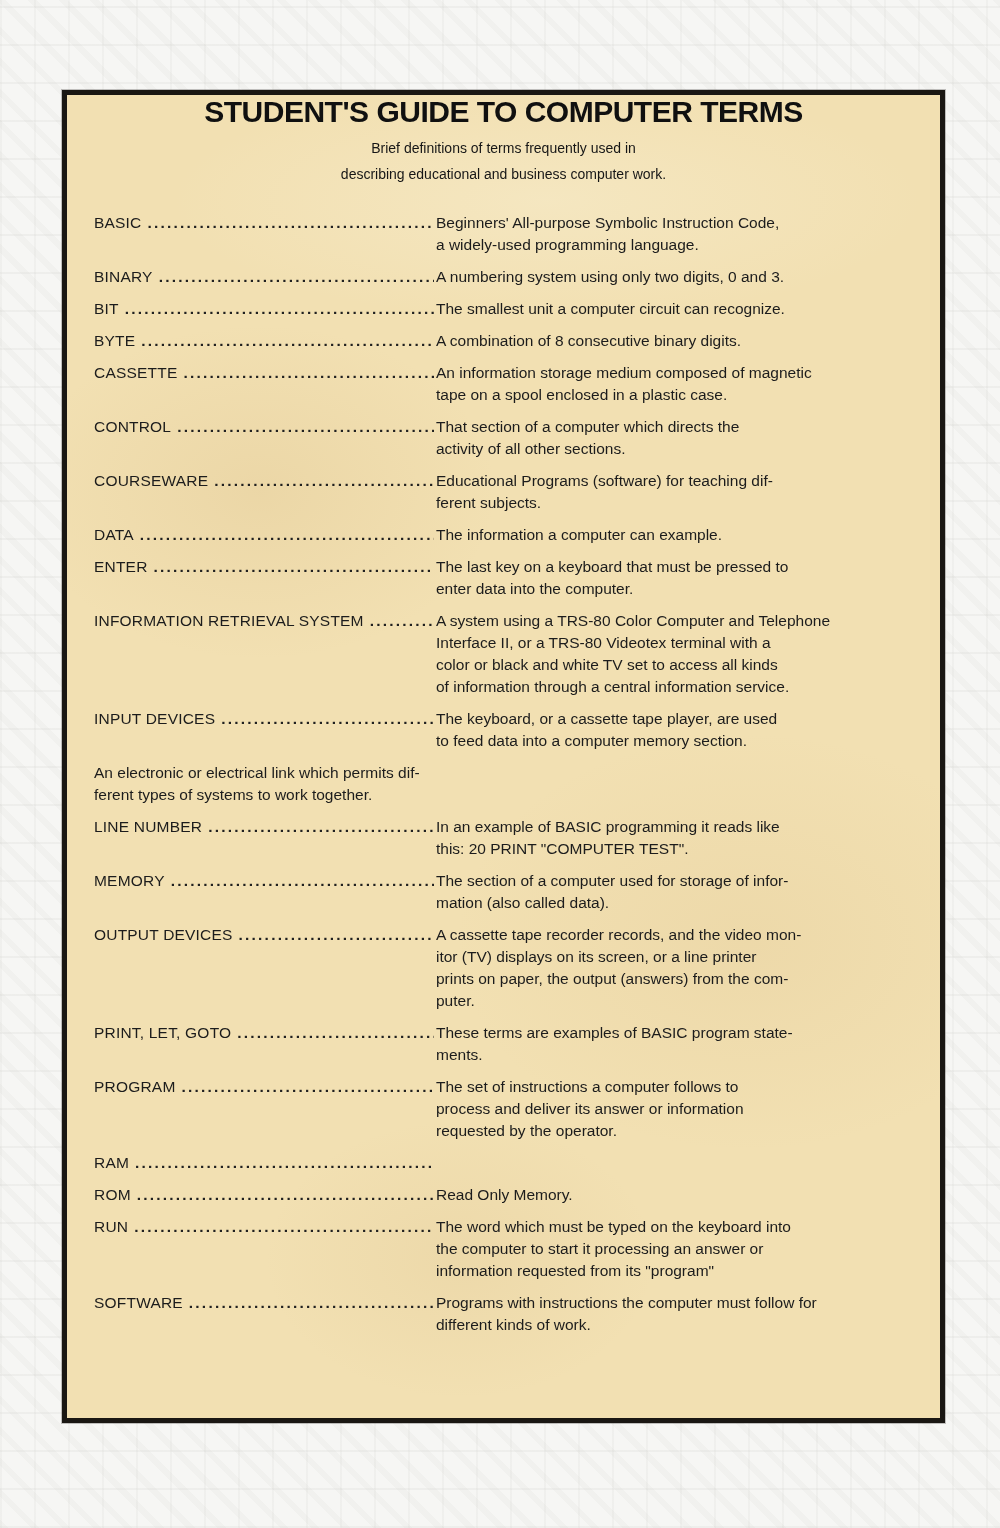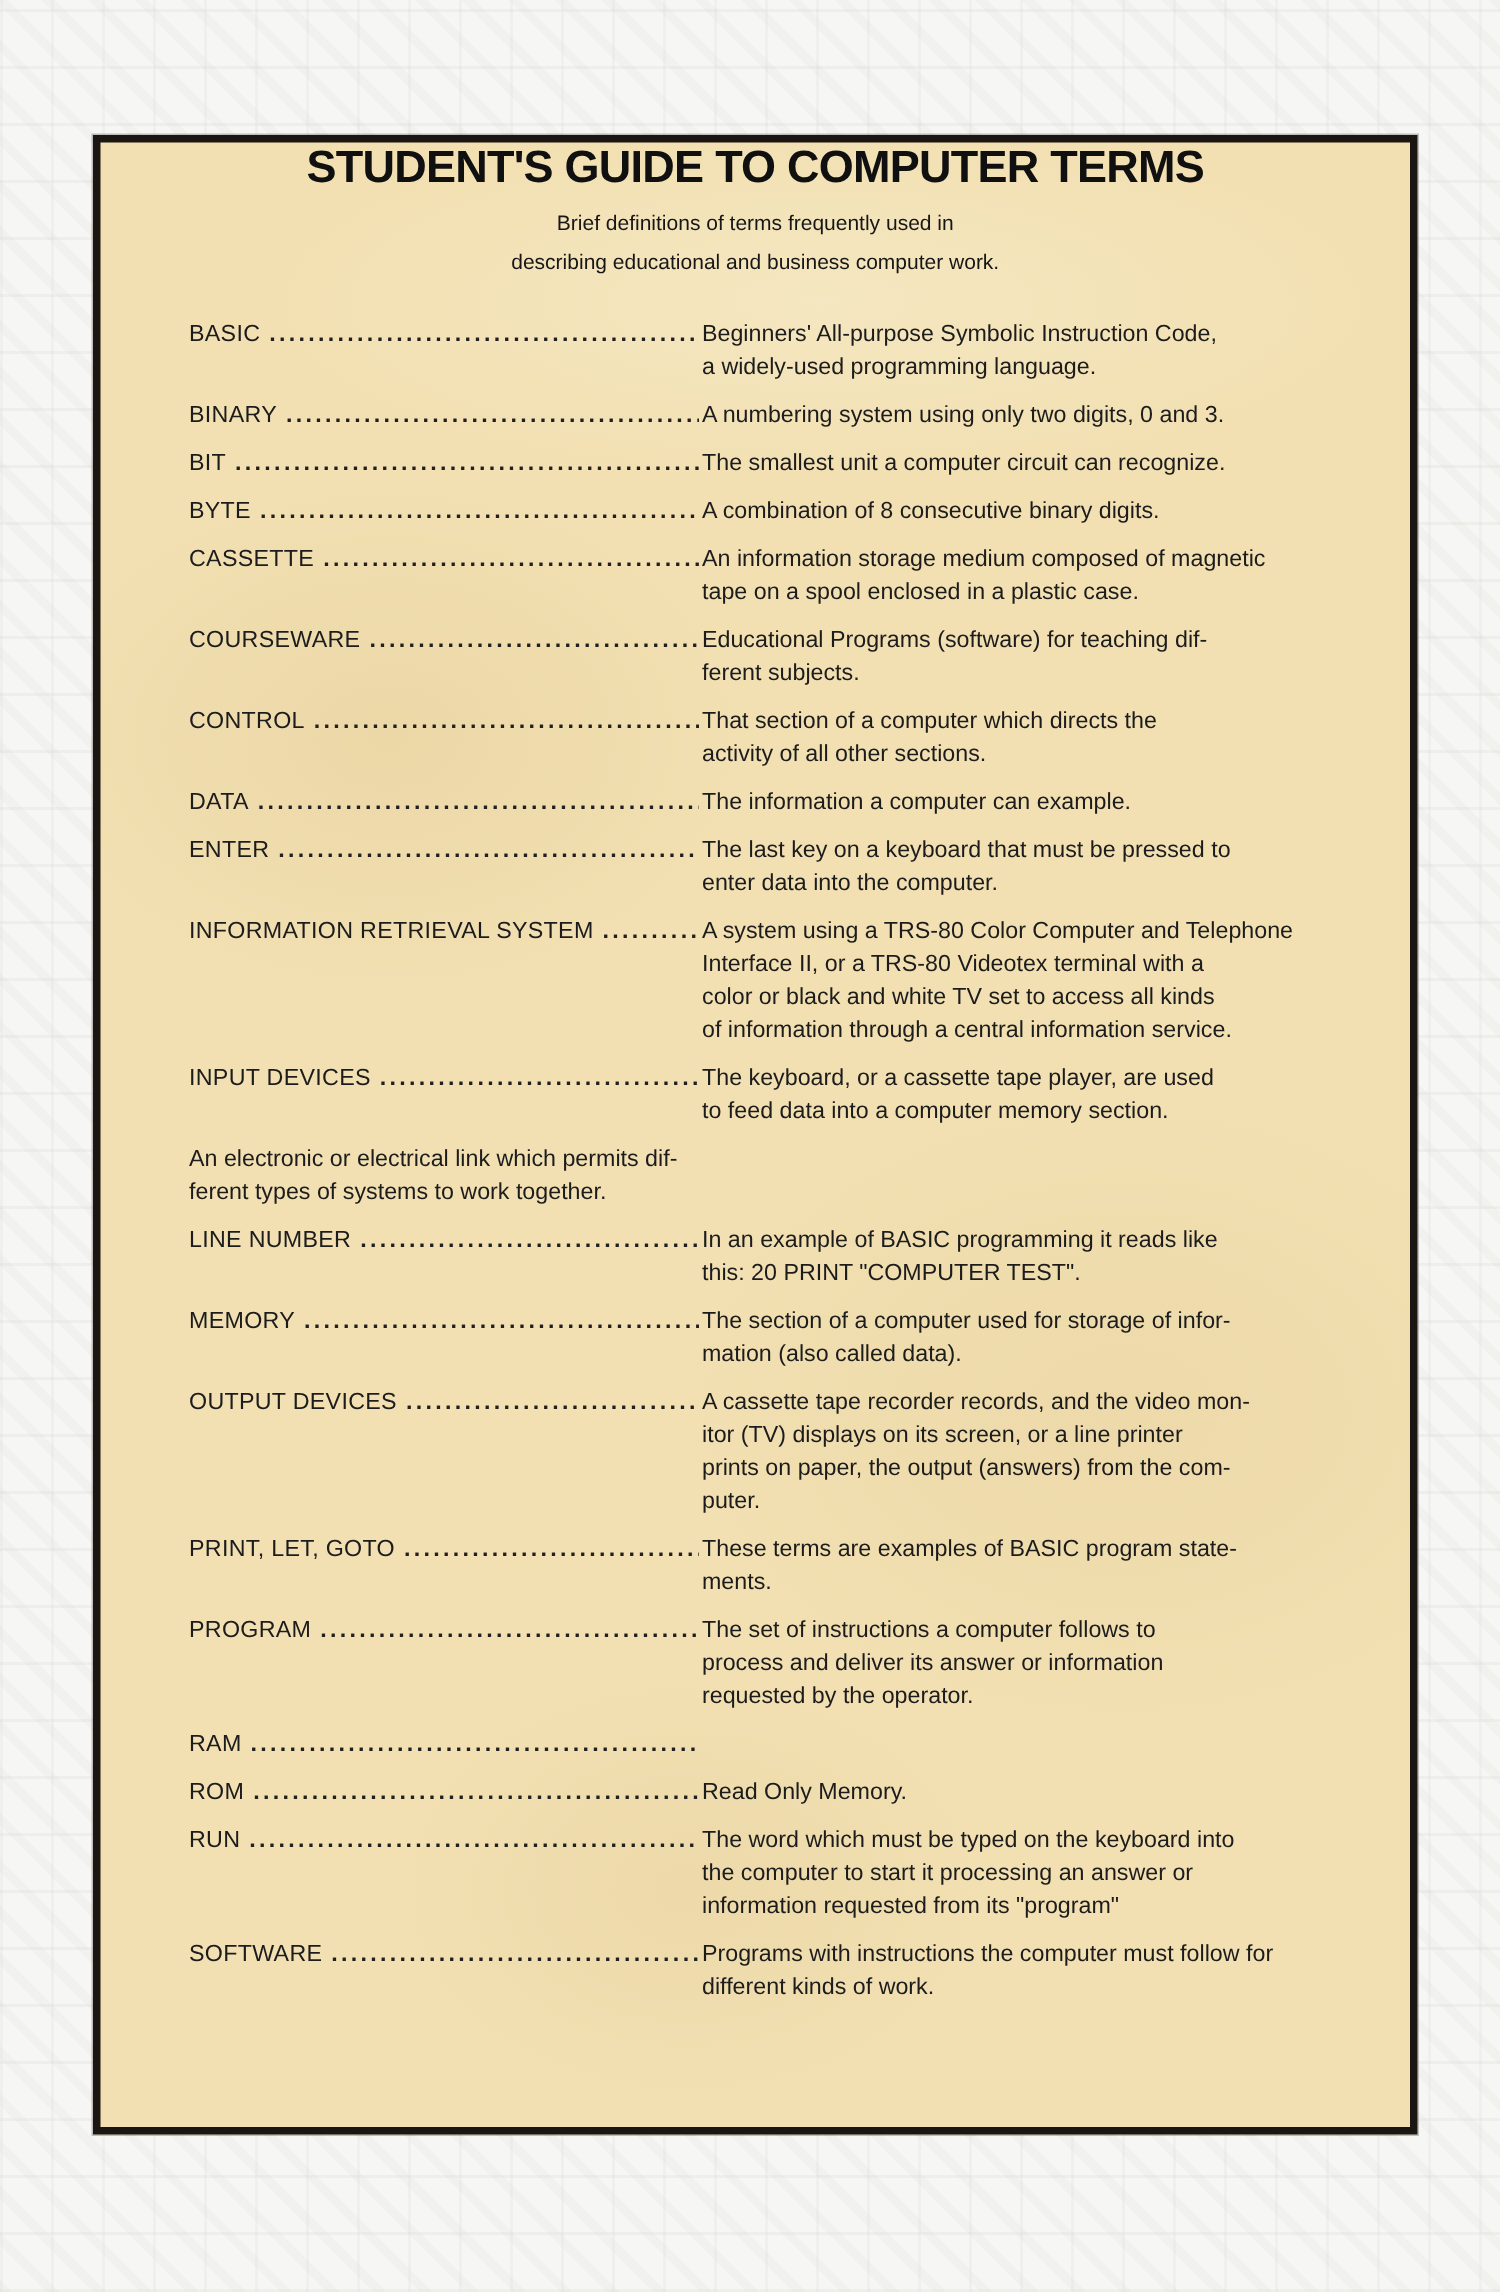--- a/index.html
+++ b/index.html
@@ -45,21 +45,20 @@
   .entries{
     margin-top:25px;
     padding:0 36px 0 27px;
   }
   .entry{
     display:flex;
     align-items:flex-start;
     margin-bottom:10px;
     font-size:15.5px;
     line-height:22px;
-    margin-left:32px;
   }
   .term-cell{
     width:342px; flex:none;
     display:flex; align-items:baseline;
     overflow:hidden;
   }
   .term{ white-space:nowrap; letter-spacing:0.2px; }
   .leader{
     flex:1 1 auto; overflow:hidden; white-space:nowrap;
     margin-left:6px; margin-right:2px;
@@ -124,34 +123,34 @@
     <div class="term-cell">
       <span class="term">CASSETTE</span>
       <span class="leader"></span>
     </div>
     <div class="def">An information storage medium composed of magnetic
 tape on a spool enclosed in a plastic case.</div>
   </div>
 
   <div class="entry">
     <div class="term-cell">
+      <span class="term">CONTROL</span>
+      <span class="leader"></span>
+    </div>
+    <div class="def">That section of a computer which directs the
+activity of all other sections.</div>
+  </div>
+
+  <div class="entry">
+    <div class="term-cell">
       <span class="term">COURSEWARE</span>
       <span class="leader"></span>
     </div>
     <div class="def">Educational Programs (software) for teaching dif-
 ferent subjects.</div>
-  </div>
-
-  <div class="entry">
-    <div class="term-cell">
-      <span class="term">CONTROL</span>
-      <span class="leader"></span>
-    </div>
-    <div class="def">That section of a computer which directs the
-activity of all other sections.</div>
   </div>
 
   <div class="entry">
     <div class="term-cell">
       <span class="term">DATA</span>
       <span class="leader"></span>
     </div>
     <div class="def">The information a computer can example.</div>
   </div>
 

